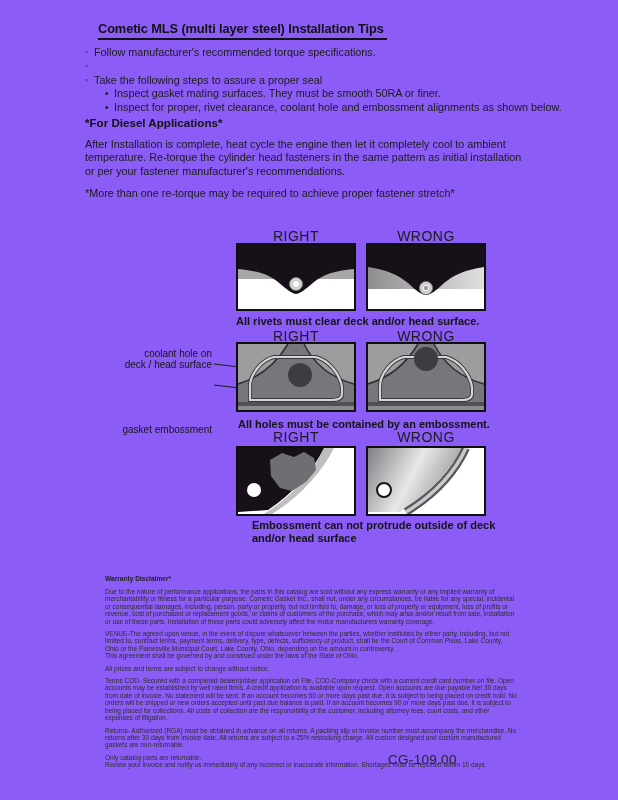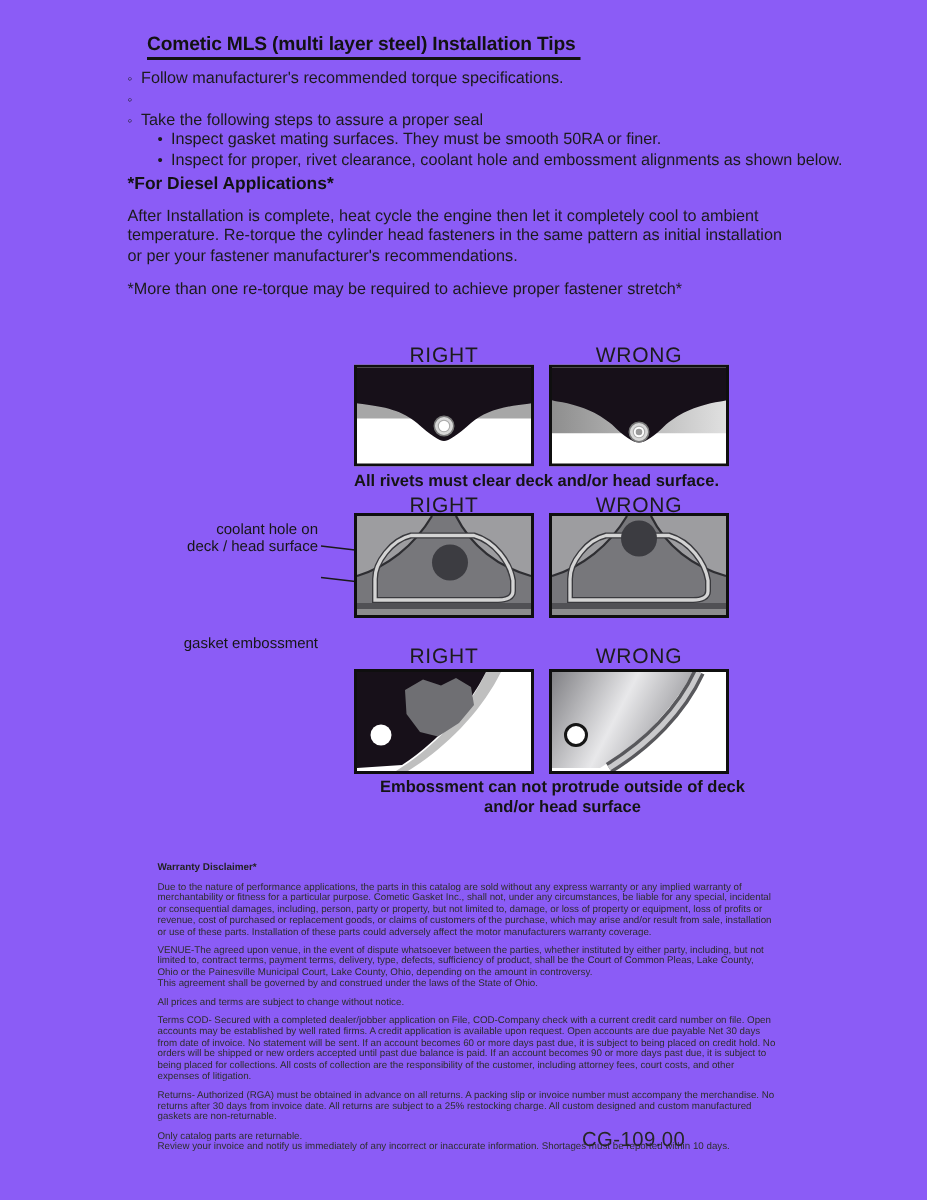--- a/index.html
+++ b/index.html
@@ -153,20 +153,21 @@
       <path d="M52,2 C40,22 22,36 2,42" fill="none" stroke="#2e2e32" stroke-width="1.5"></path>
       <path d="M68,2 C78,22 96,36 118,42" fill="none" stroke="#2e2e32" stroke-width="1.5"></path>
       <rect x="2" y="60" width="116" height="4" fill="#515155"></rect>
       <rect x="2" y="64" width="116" height="4" fill="#8c8c8e"></rect>
       <path d="M14,58 L14,44 C14,33 25,18 38,15 L80,15 C94,19 104,33 106,45 L106,52 C106,56 102,58 96,58 Z" fill="none" stroke="#3a3a3e" stroke-width="4"></path>
       <path d="M14,58 L14,44 C14,33 25,18 38,15 L80,15 C94,19 104,33 106,45 L106,52 C106,56 102,58 96,58 Z" fill="none" stroke="#d4d4d4" stroke-width="2.2"></path>
       <circle cx="60" cy="17" r="12" fill="#3c3c41"></circle>
       <rect x="1" y="1" width="118" height="68" fill="none" stroke="#0f0f0f" stroke-width="2"></rect>
     </svg>
 
+    <div class="dg-caption" style="left:238px;top:90px;white-space:nowrap;">All holes must be contained by an embossment.</div>
   </div>
 
   <div class="abs diagram" style="top:429px;height:122px;">
     <div class="dg-label" style="left:236px;top:0;">RIGHT</div>
     <div class="dg-label" style="left:366px;top:0;">WRONG</div>
 
     <svg class="panel" style="left:236px;top:17px;" width="120" height="70" viewBox="0 0 120 70">
       <rect x="0" y="0" width="120" height="70" fill="#ffffff"></rect>
       <path d="M88,2 L98,2 C85,28 62,52 36,68 L28,68 C54,52 76,28 88,2 Z" fill="#bfbfbf"></path>
       <path d="M2,2 L88,2 C76,26 56,48 32,64 L2,66 Z" fill="#171019"></path>
@@ -184,21 +185,21 @@
         </linearGradient>
       </defs>
       <rect x="0" y="0" width="120" height="70" fill="#ffffff"></rect>
       <path d="M2,2 L96,2 C82,28 60,50 34,66 L2,66 Z" fill="url(#g3w)"></path>
       <path d="M100,2 C88,28 66,50 40,66" fill="none" stroke="#58585c" stroke-width="8"></path>
       <path d="M100,2 C88,28 66,50 40,66" fill="none" stroke="#c9c9cb" stroke-width="3.5"></path>
       <circle cx="18" cy="44" r="7" fill="#ffffff" stroke="#161616" stroke-width="2"></circle>
       <rect x="1" y="1" width="118" height="68" fill="none" stroke="#0f0f0f" stroke-width="2"></rect>
     </svg>
 
-    <div class="dg-caption" style="left:236px;top:90px;width:278px;text-align:center;">Embossment can not protrude outside of deck and/or head surface</div>
+    <div class="dg-caption" style="left:252px;top:90px;width:278px;">Embossment can not protrude outside of deck and/or head surface</div>
   </div>
 
   <div class="abs disclaimer">
     <div class="dh">Warranty Disclaimer*</div>
     <p class="disc-p">Due to the nature of performance applications, the parts in this catalog are sold without any express warranty or any implied warranty of merchantability or fitness for a particular purpose.  Cometic Gasket Inc., shall not, under any circumstances, be liable for any special, incidental or consequential damages, including, person, party or property, but not limited to, damage, or loss of property or equipment, loss of profits or revenue, cost of purchased or replacement goods, or claims of customers of the purchase, which may arise and/or result from sale, installation or use of these parts.  Installation of these parts could adversely affect the motor manufacturers warranty coverage.</p>
     <p class="disc-p tight">VENUE-The agreed upon venue, in the event of dispute whatsoever between the parties, whether instituted by either party, including, but not limited to, contract terms, payment terms, delivery, type, defects, sufficiency of product, shall be the Court of Common Pleas, Lake County, Ohio or the Painesville Municipal Court, Lake County, Ohio, depending on the amount in controversy.</p>
     <p class="disc-p">This agreement shall be governed by and construed under the laws of the State of Ohio.</p>
     <p class="disc-p">All prices and terms are subject to change without notice.</p>
     <p class="disc-p">Terms COD- Secured with a completed dealer/jobber application on File, COD-Company check with a current credit card number on file.  Open accounts may be established by well rated firms.  A credit application is available upon request.  Open accounts are due payable Net 30 days from date of invoice.  No statement will be sent.  If an account becomes 60 or more days past due, it is subject to being placed on credit hold.  No orders will be shipped or new orders accepted until past due balance is paid.  If an account becomes 90 or more days past due, it is subject to being placed for collections.  All costs of collection are the responsibility of the customer, including attorney fees, court costs, and other expenses of litigation.</p>
     <p class="disc-p">Returns- Authorized (RGA) must be obtained in advance on all returns.  A packing slip or invoice number must accompany the merchandise.  No returns after 30 days from invoice date.  All returns are subject to a 25% restocking charge.  All custom designed and custom manufactured gaskets are non-returnable.</p>

